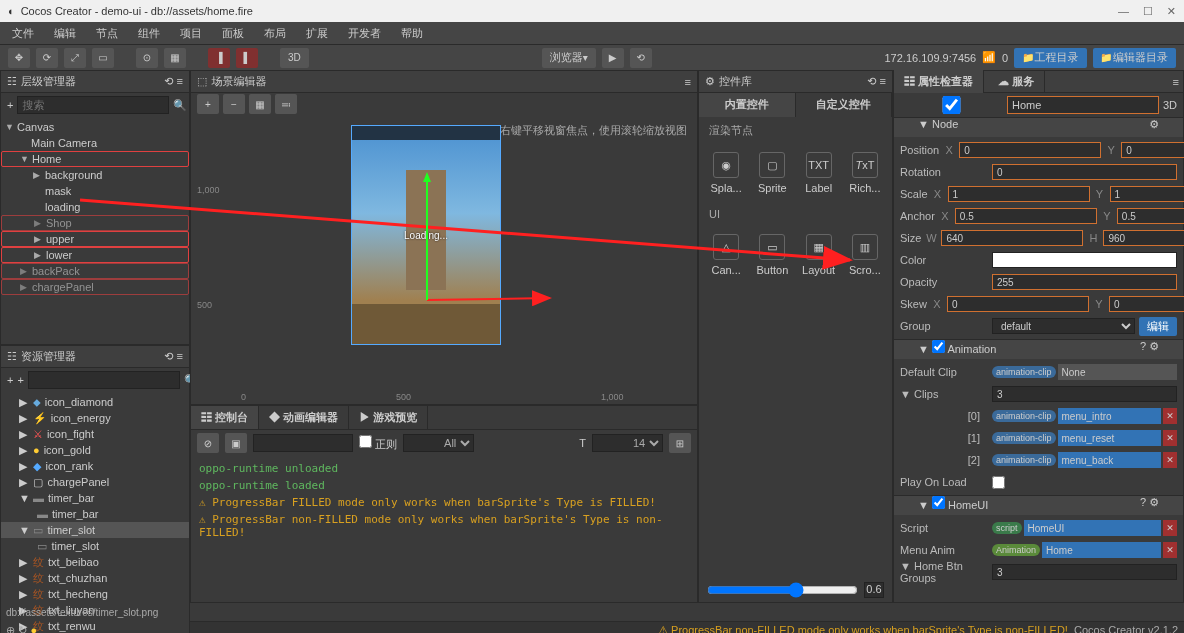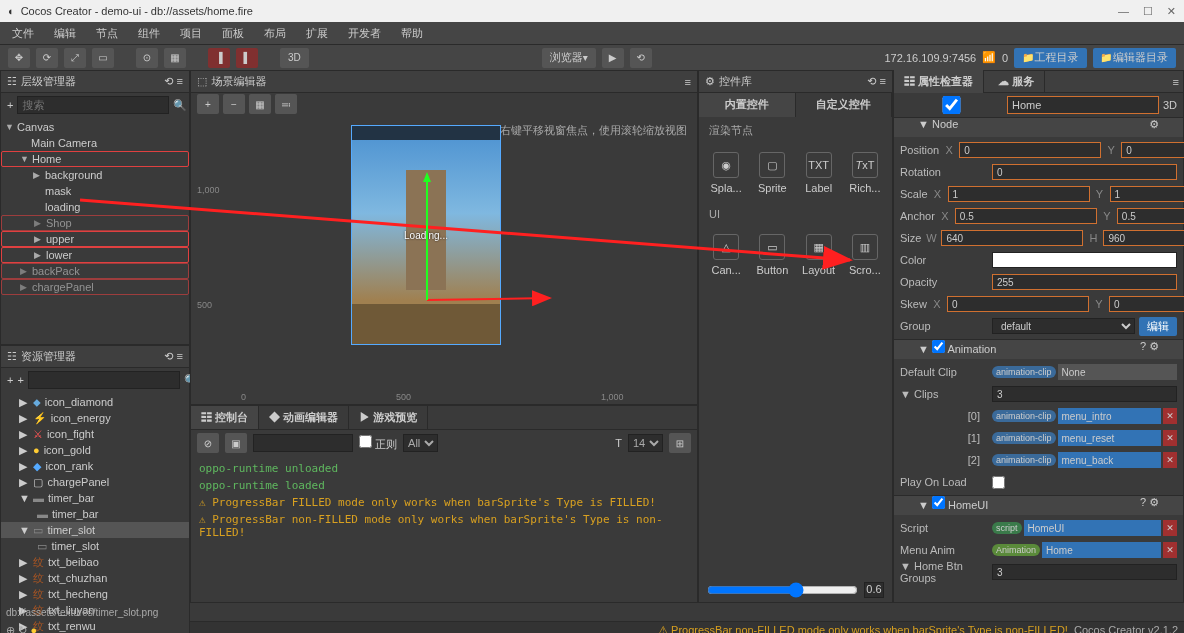--- a/index.html
+++ b/index.html
@@ -38,21 +38,21 @@
 .game-preview { position: absolute; left: 160px; top: 10px; width: 150px; height: 220px; background: linear-gradient(#4a90d0, #7fb8e0 40%, #a08050 80%); border: 1px solid #5af; }
 .tower { position: absolute; left: 50%; top: 20%; width: 40px; height: 120px; background: #8b7355; transform: translateX(-50%); }
 .loading-txt { position: absolute; top: 50%; left: 50%; transform: translate(-50%,-50%); color: #fff; font-size: 10px; text-shadow: 0 0 2px #000; }
 .bottom-bar { position: absolute; bottom: 0; left: 0; right: 0; height: 40px; background: rgba(0,0,0,0.3); }
 .bottom-panel { flex: 1; }
 .tabs { height: 24px; display: flex; align-items: center; border-bottom: 1px solid #2a2a2a; }
 .tab { padding: 4px 10px; cursor: pointer; border-right: 1px solid #2a2a2a; font-weight: bold; }
 .tab.active { background: #454545; }
 .console-controls { height: 26px; display: flex; align-items: center; padding: 0 6px; gap: 6px; }
 .console-controls input[type=text] { flex: 1; max-width: 100px; background: #2d2d2d; border: 1px solid #222; color: #aaa; height: 18px; padding: 0 4px; }
-.console-controls select { background: #2d2d2d; border: 1px solid #222; color: #aaa; height: 18px; }
+.console-controls select { background: #2d2d2d; border: 1px solid #222; color: #aaa; height: 18px; padding-left: 36px; }
 .console-body { flex: 1; background: #3a3a3a; padding: 4px 8px; overflow: auto; }
 .log-line { padding: 2px 0; font-family: monospace; }
 .log-green { color: #5fb85f; }
 .log-warn { color: #d8a020; }
 .right-col1 { width: 195px; }
 .ctrl-tabs { height: 24px; display: flex; }
 .ctrl-tabs .tab { flex: 1; text-align: center; }
 .ctrl-section { padding: 6px 10px; color: #aaa; }
 .ctrl-grid { display: grid; grid-template-columns: 1fr 1fr 1fr 1fr; gap: 10px 8px; padding: 8px; text-align: center; }
 .ctrl-item { display: flex; flex-direction: column; align-items: center; gap: 4px; font-size: 10px; }

